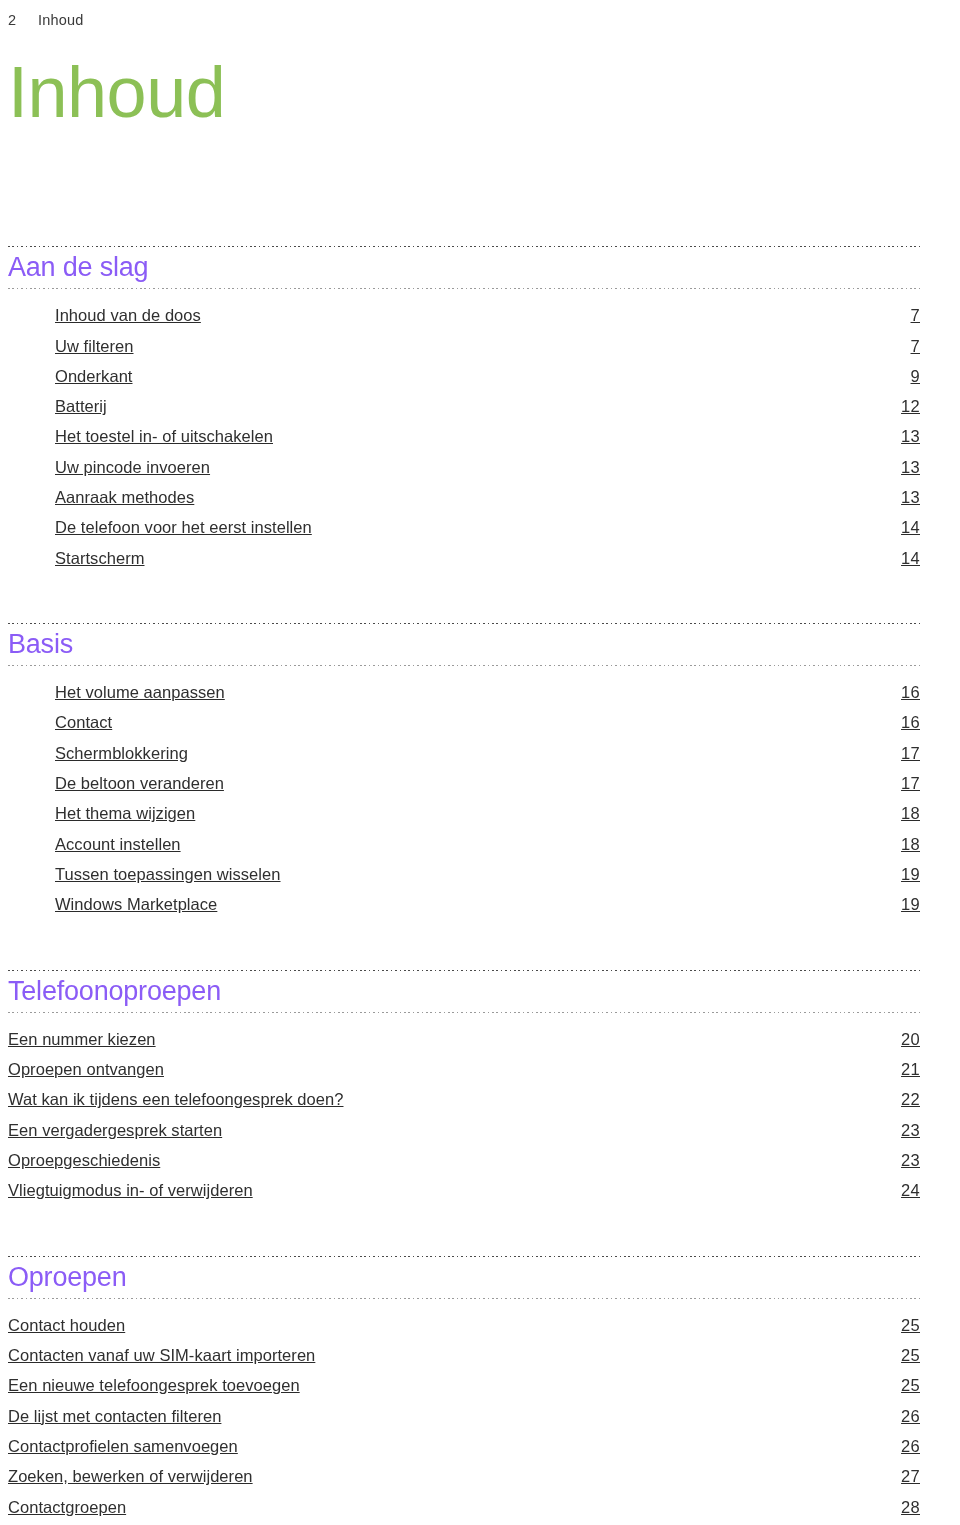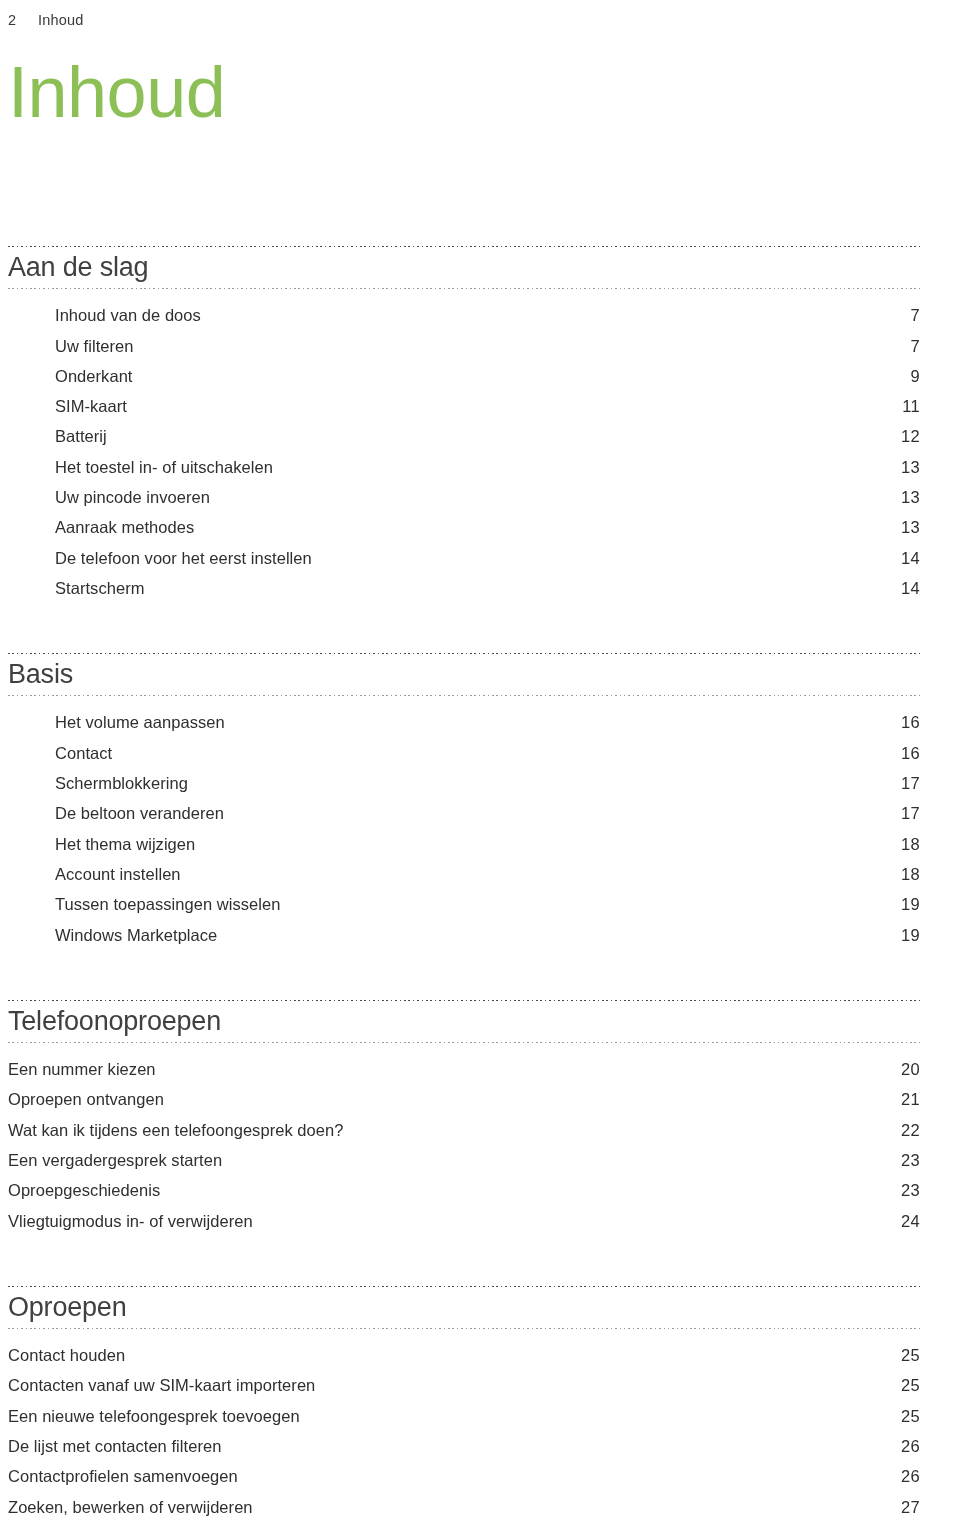--- a/index.html
+++ b/index.html
@@ -80,31 +80,32 @@
     background-image: repeating-linear-gradient(
       to right,
       #9a9a9a 0px,
       #9a9a9a 1.5px,
       rgba(255,255,255,0) 1.5px,
       rgba(255,255,255,0) 4.4px
     );
   }
 
   .section-heading {
-    color: #404040;
+    color: #8b5cf6;
     font-size: 27px;
     font-weight: 400;
     line-height: 1.12;
     letter-spacing: -0.2px;
     padding: 5px 0 6px 0;
     white-space: nowrap;
   }
 
   .entries {
     padding-top: 11px;
+    text-decoration: underline;
   }
   .entries.indented {
     padding-left: 47px;
   }
 
   .toc-entry {
     display: flex;
     align-items: baseline;
     font-size: 16.5px;
     line-height: 30.3px;
@@ -159,25 +160,20 @@
             <span class="label">Uw filteren</span>
             <span class="leader"></span>
             <span class="page-no">7</span>
           </div>
           <div class="toc-entry">
             <span class="label">Onderkant</span>
             <span class="leader"></span>
             <span class="page-no">9</span>
           </div>
           <div class="toc-entry">
-            <span class="label">SIM-kaart</span>
-            <span class="leader"></span>
-            <span class="page-no">11</span>
-          </div>
-          <div class="toc-entry">
             <span class="label">Batterij</span>
             <span class="leader"></span>
             <span class="page-no">12</span>
           </div>
           <div class="toc-entry">
             <span class="label">Het toestel in- of uitschakelen</span>
             <span class="leader"></span>
             <span class="page-no">13</span>
           </div>
           <div class="toc-entry">

